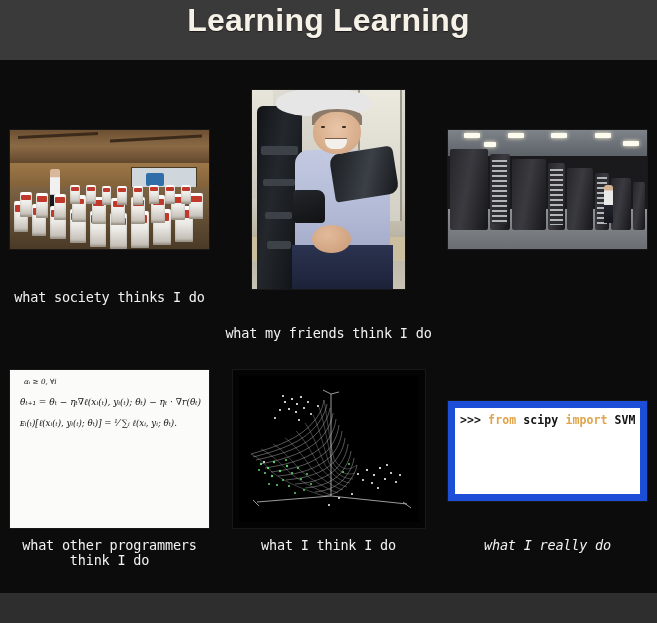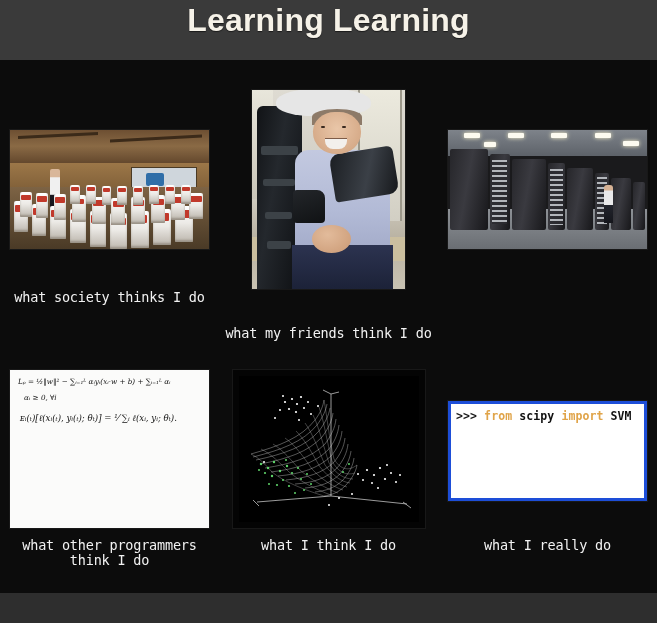--- a/index.html
+++ b/index.html
@@ -265,21 +265,21 @@
 
   
   .p-plot { width: 192px; height: 158px; background: #040404; }
   .plot-inner { position: absolute; inset: 6px; background: #000; overflow: hidden; }
   .plot-svg { position: absolute; inset: 0; width: 100%; height: 100%; }
 
   
   .p-code {
     width: 199px; height: 100px;
     background: #ffffff;
-    border: 3px solid #1d4ed8;
+    border: 7px solid #1d4ed8;
     box-sizing: border-box;
     padding-left: 12px;
   }
   .code-line {
     position: absolute; left: 5px; top: 5px;
     font-family: "DejaVu Sans Mono", "Liberation Mono", monospace;
     font-size: 11.5px;
     font-weight: bold;
     letter-spacing: 0.1px;
     white-space: nowrap;
@@ -408,22 +408,22 @@
         </div>
       </div>
     </div>
 
     <div class="row row-bottom">
 
       <div class="cell c0">
         <div class="panel-wrap" style="top:17px;height:158px;">
           <div class="panel p-math">
             <div class="math-lines">
-              <div class="eq eq-1">Lₚ = ½‖w‖² − ∑ᵢ₌₁ᴸ αᵢyᵢ(xᵢ·w + b) + ∑ᵢ₌₁ᴸ αᵢ</div>
               <div class="eq eq-2">αᵢ ≥ 0, ∀i</div>
+              <div class="eq eq-5">θₜ₊₁ = θₜ − ηₜ∇ℓ(xᵢ(ₜ), yᵢ(ₜ); θₜ) − ηₜ · ∇r(θₜ)</div>
               <div class="eq eq-6">ᴇᵢ(ₜ)[ℓ(xᵢ(ₜ), yᵢ(ₜ); θₜ)] = ⅟ ∑ᵢ ℓ(xᵢ, yᵢ; θₜ).</div>
             </div>
           </div>
         </div>
         <div class="caption" style="top:185px;">what other programmers think I do</div>
       </div>
 
       <div class="cell c1">
         <div class="panel-wrap" style="top:17px;height:158px;">
           <div class="panel p-plot">
@@ -530,19 +530,19 @@
         </div>
         <div class="caption" style="top:185px;text-align:center;">what I think I do</div>
       </div>
 
       <div class="cell c2">
         <div class="panel-wrap" style="top:48px;height:100px;">
           <div class="panel p-code">
             <div class="code-line"><span class="tok-prompt">&gt;&gt;&gt; </span><span class="tok-kw">from</span><span class="tok-name"> scipy </span><span class="tok-kw">import</span><span class="tok-name"> SVM</span></div>
           </div>
         </div>
-        <div class="caption" style="top:185px;">what I really do</div>
+        <div class="caption" style="top:185px;font-style:italic;">what I really do</div>
       </div>
     </div>
   </div>
 
   <div class="footer-band"></div>
 </div>
 
 </body></html>

